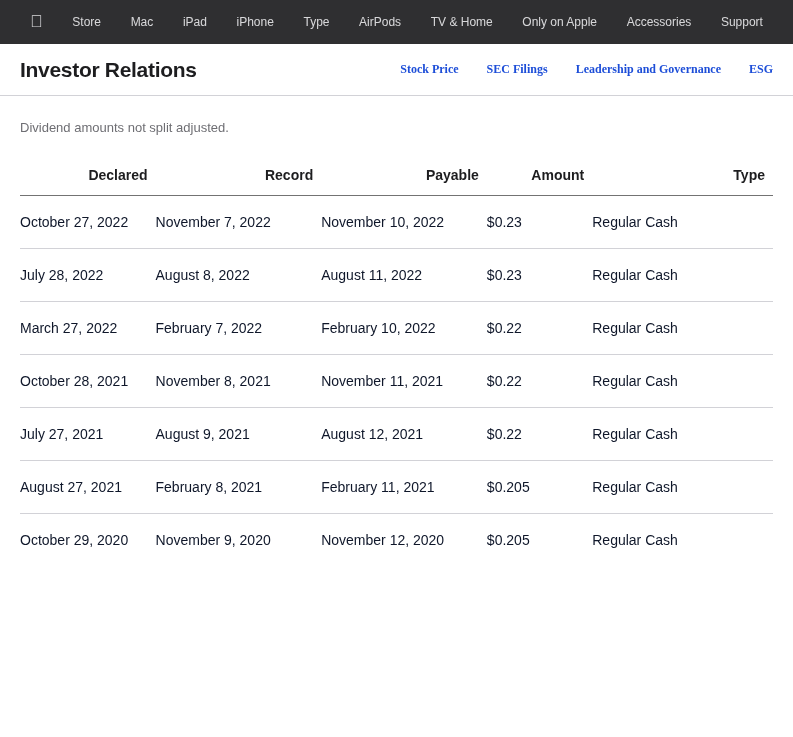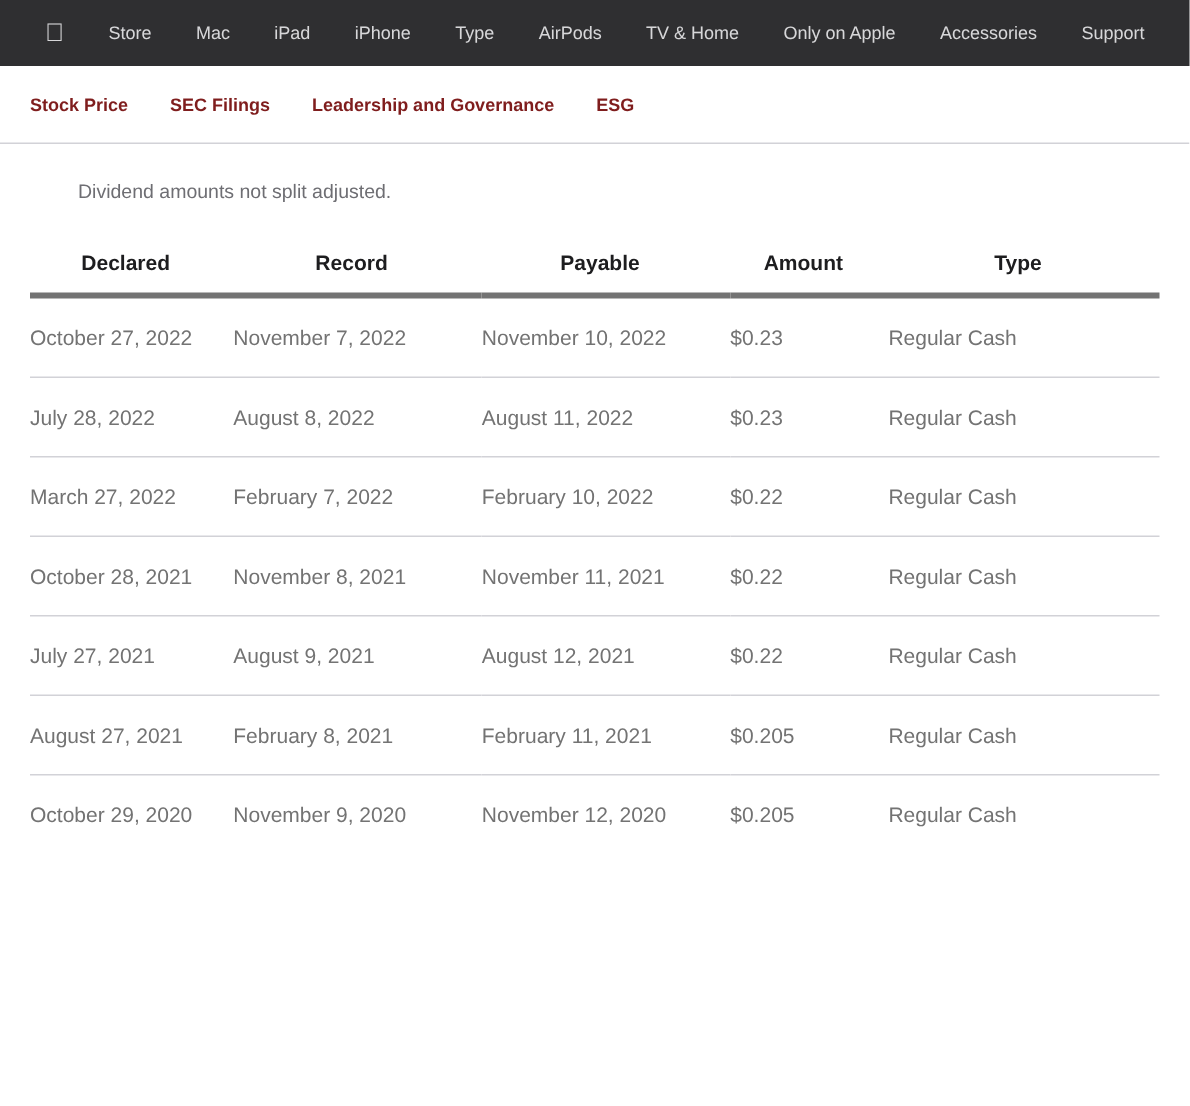--- a/index.html
+++ b/index.html
@@ -65,56 +65,56 @@
 
     .sub-header-nav {
       display: flex;
       align-items: center;
       gap: 28px;
     }
 
     .sub-header-nav a {
       font-size: 12px;
       font-weight: 600;
-      color: #7f1d1d;
+      color: #1d4ed8;
       text-decoration: none;
       cursor: pointer;
       white-space: nowrap;
+      font-family: Liberation Serif, serif;
     }
 
     
     .main-content {
       padding: 24px 20px 20px 20px;
     }
 
     .disclaimer {
       font-size: 13px;
       color: #6e6e73;
       margin-bottom: 20px;
-      margin-left: 32px;
     }
 
     
     .dividend-table {
       width: 100%;
       border-collapse: collapse;
     }
 
     .dividend-table thead tr th {
       font-size: 14px;
       font-weight: 700;
       color: #1d1d1f;
       padding: 12px 8px 12px 0;
-      text-align: center;
-      border-bottom: 4px solid #737373;
+      text-align: right;
+      border-bottom: 1px solid #737373;
     }
 
     .dividend-table tbody tr td {
       font-size: 14px;
-      color: #737373;
+      color: #0f172a;
       padding: 18px 8px 18px 0;
       border-bottom: 1px solid #d2d2d7;
       vertical-align: middle;
     }
 
     .dividend-table tbody tr:last-child td {
       border-bottom: none;
     }
 
     .col-declared { width: 18%; }
@@ -138,20 +138,21 @@
     <li>Type</li>
     <li>AirPods</li>
     <li>TV &amp; Home</li>
     <li>Only on Apple</li>
     <li>Accessories</li>
     <li>Support</li>
   </ul>
 </nav>
 
 <header class="sub-header">
+  <span class="page-title-text">Investor Relations</span>
   <nav class="sub-header-nav">
     <a>Stock Price</a>
     <a>SEC Filings</a>
     <a>Leadership and Governance</a>
     <a>ESG</a>
   </nav>
 </header>
 
 <main class="main-content">
   <p class="disclaimer">Dividend amounts not split adjusted.</p>

